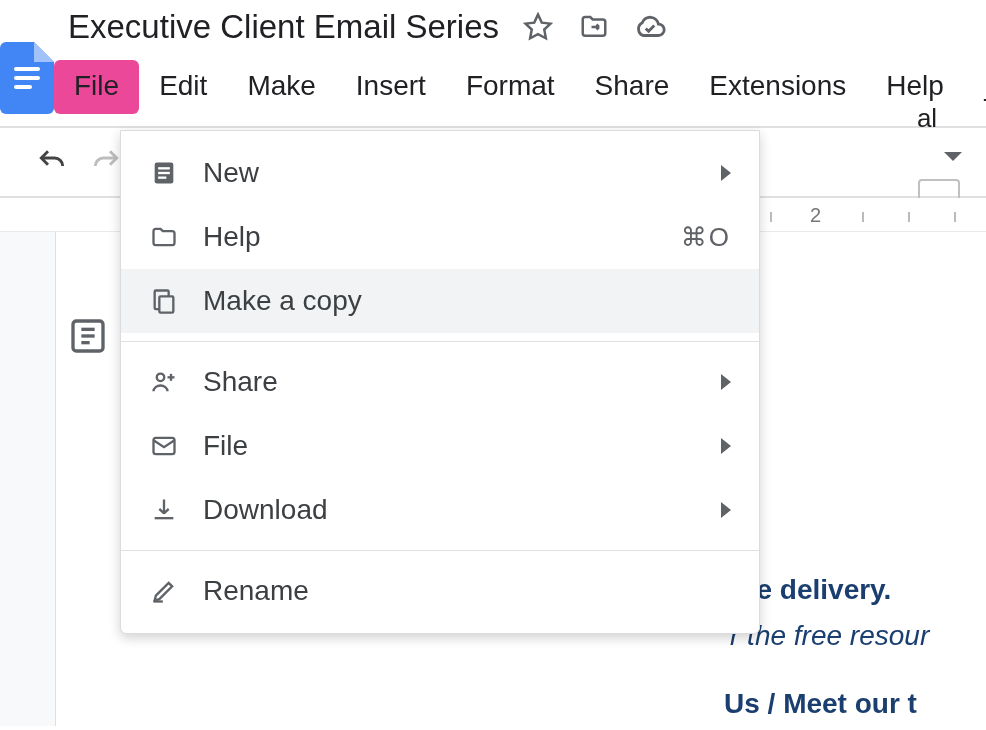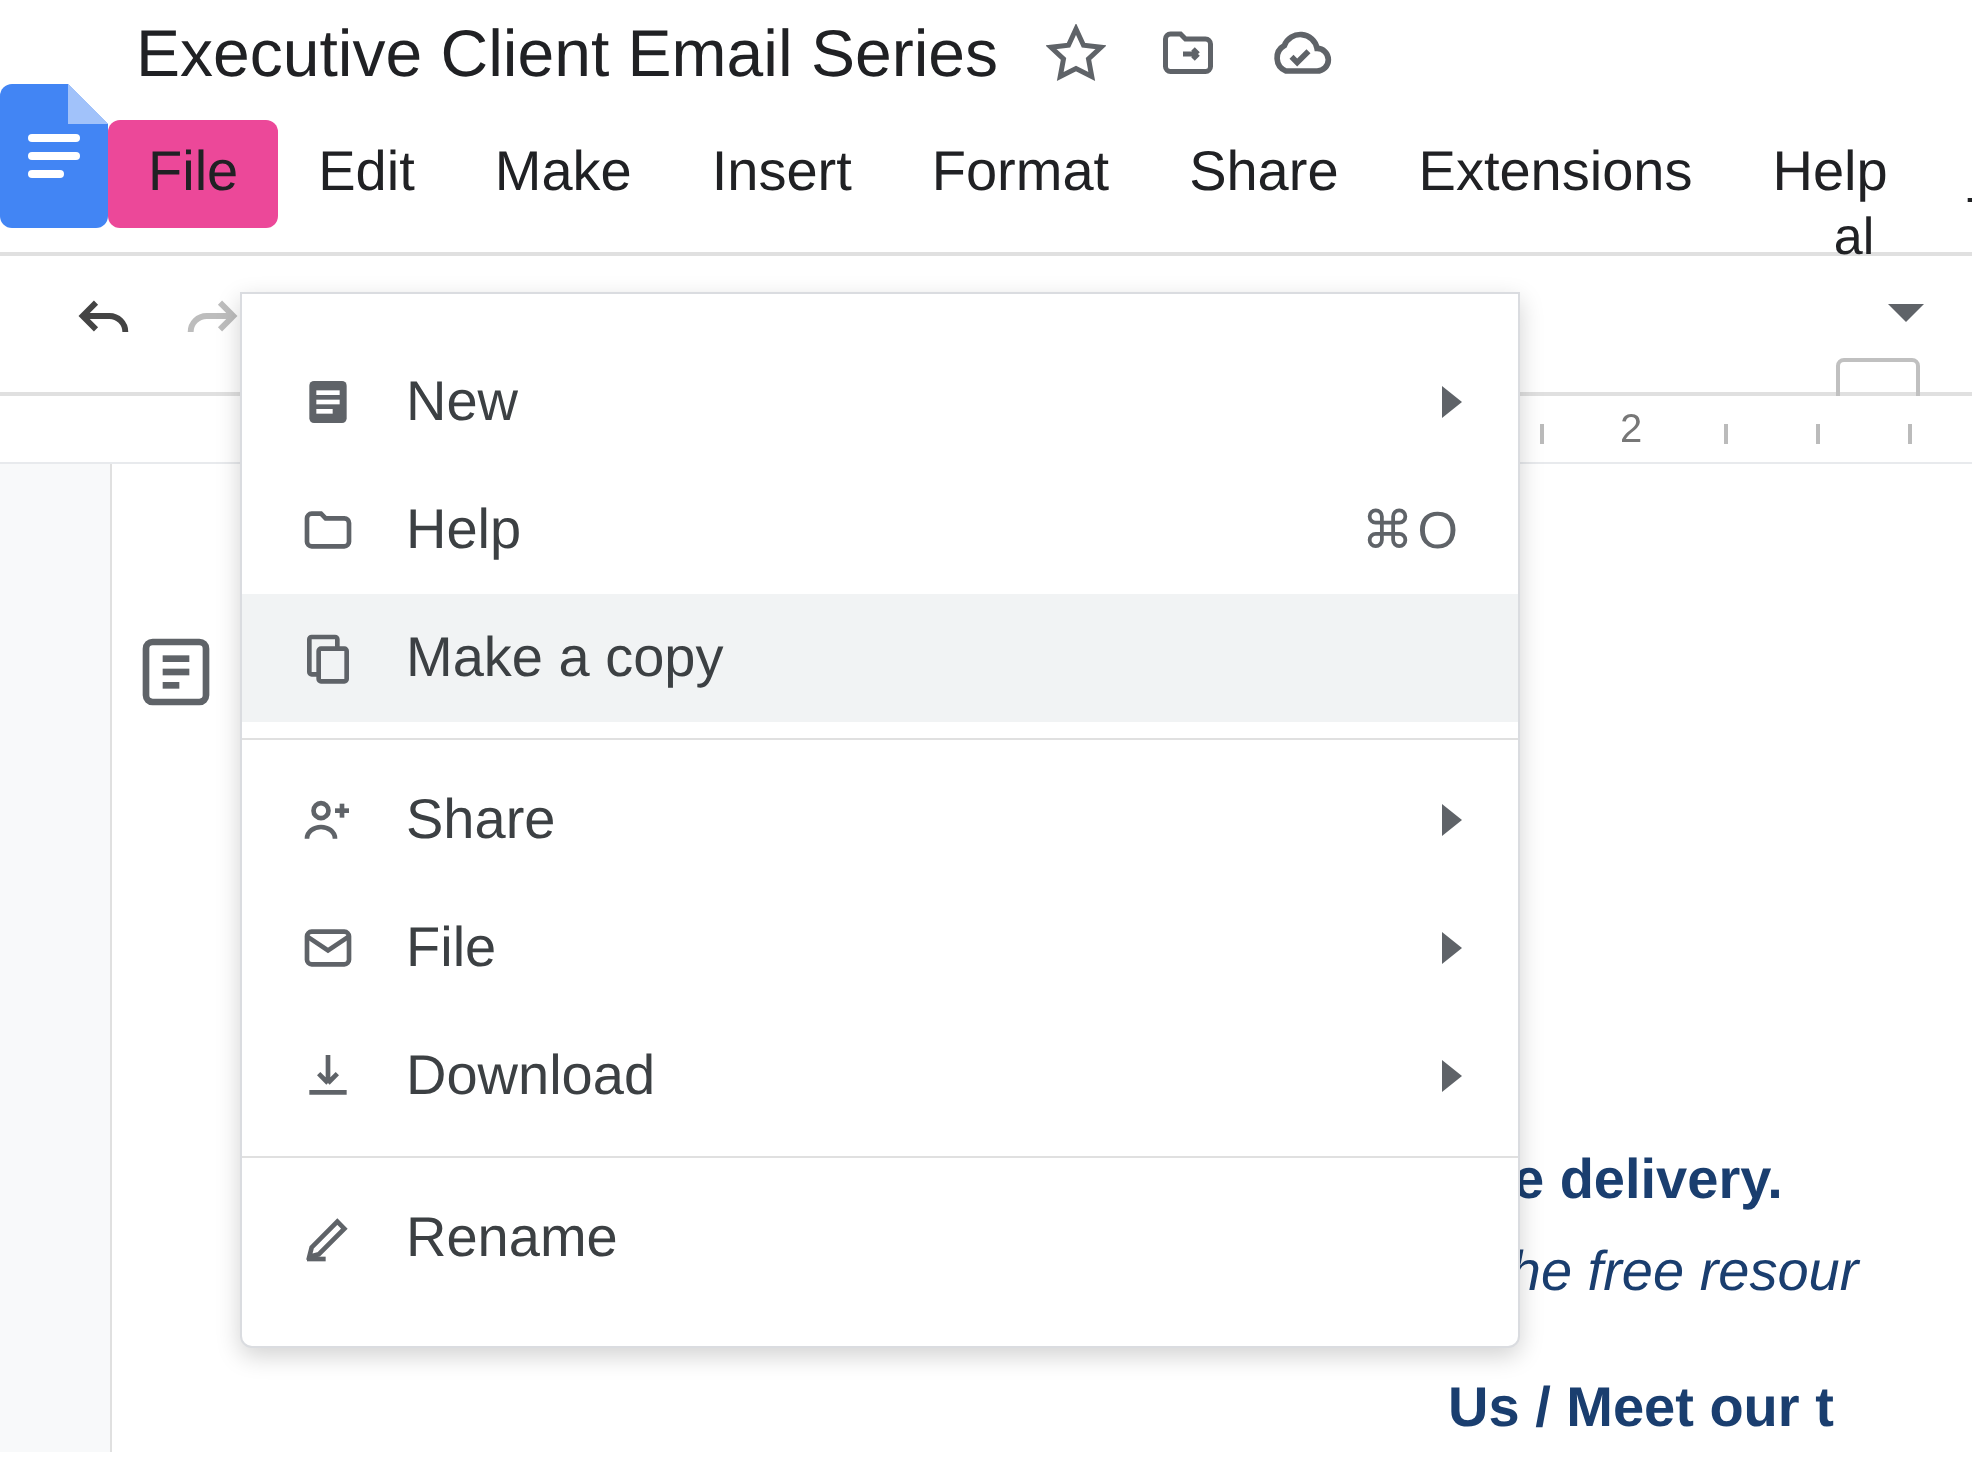--- a/index.html
+++ b/index.html
@@ -206,22 +206,21 @@
   .dropdown {
     position: absolute;
     top: 130px;
     left: 120px;
     width: 640px;
     background: #fff;
     border: 1px solid #dadce0;
     border-radius: 0 0 6px 6px;
     box-shadow: 0 4px 12px rgba(0,0,0,0.18);
     z-index: 50;
-    padding: 22px 0;
-    margin-top: 16px;
+    padding: 10px 0;
   }
   .dd-item {
     display: flex;
     align-items: center;
     padding: 14px 28px;
     font-size: 28px;
     color: #3c4043;
     cursor: pointer;
     position: relative;
     min-height: 64px;

